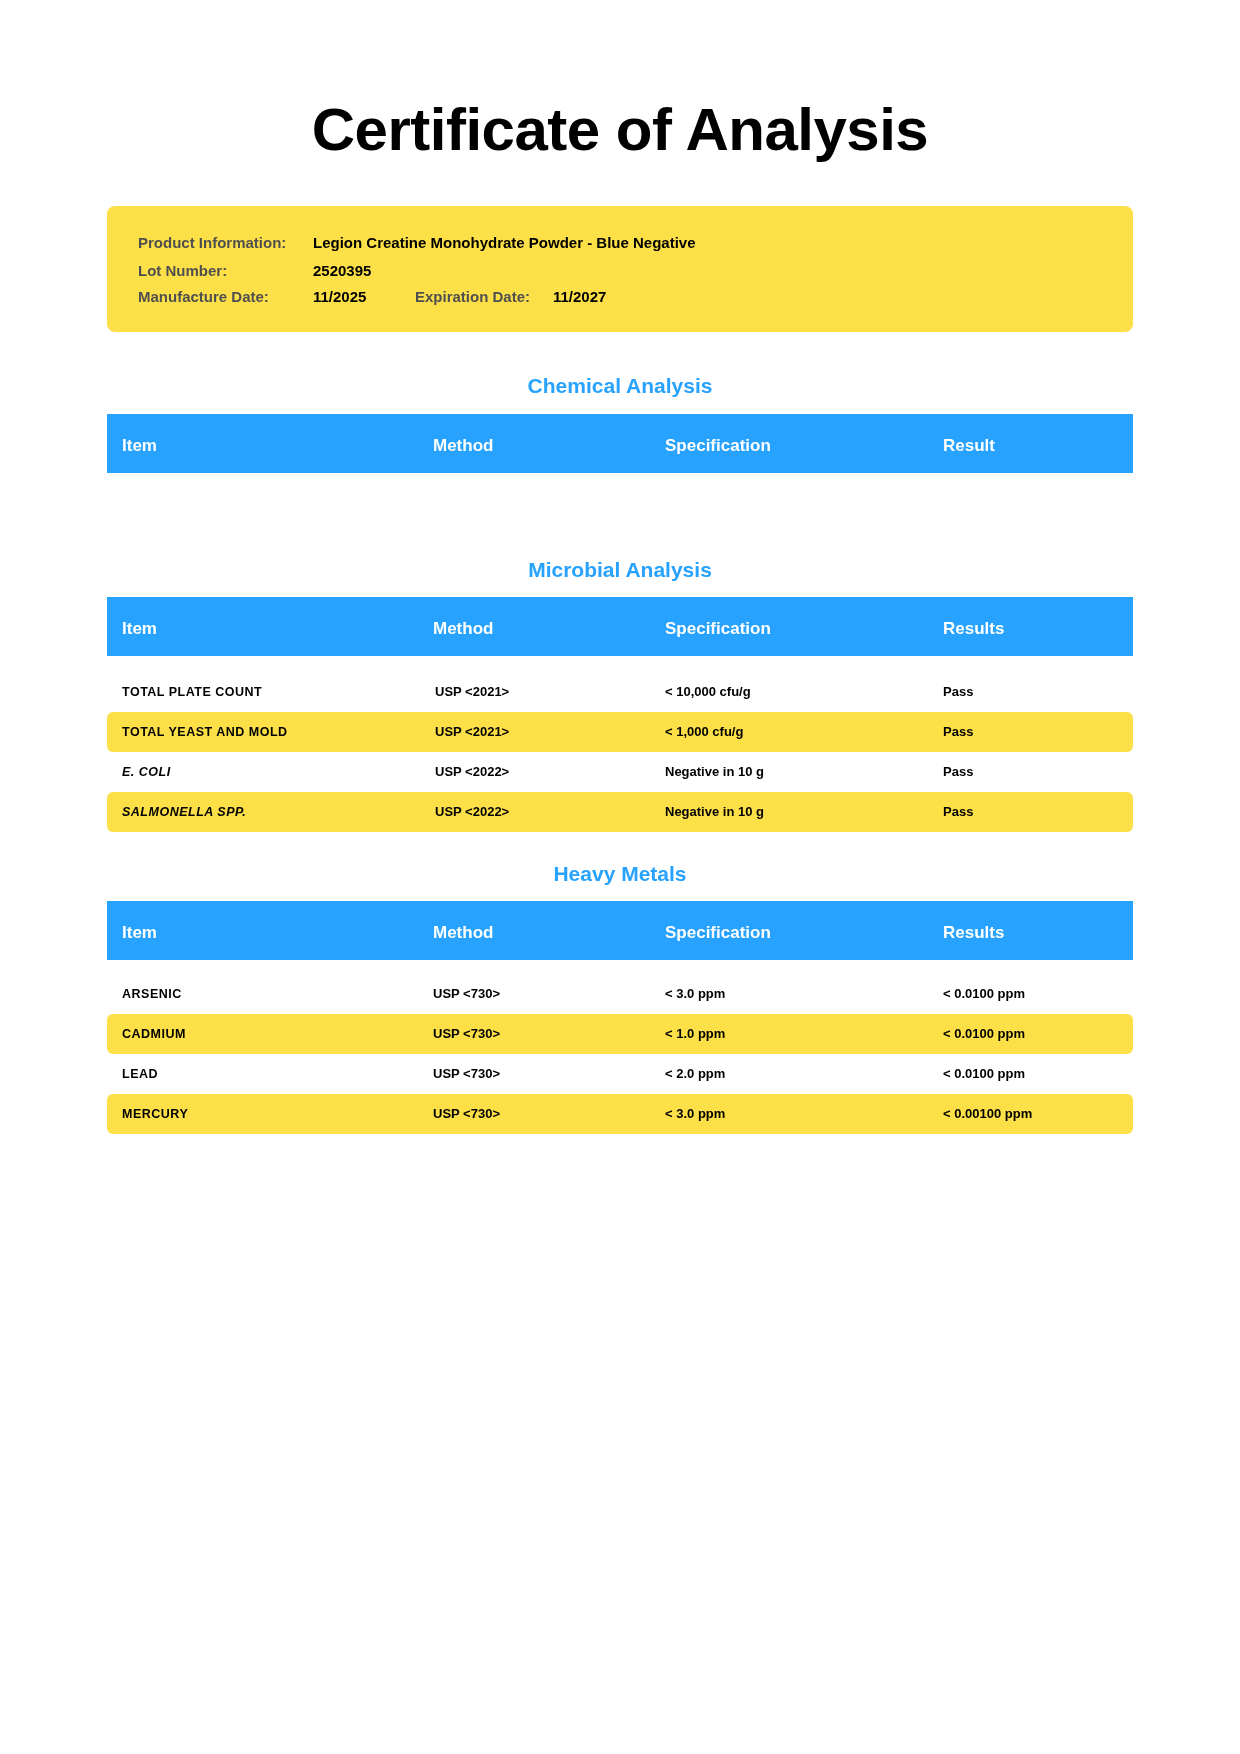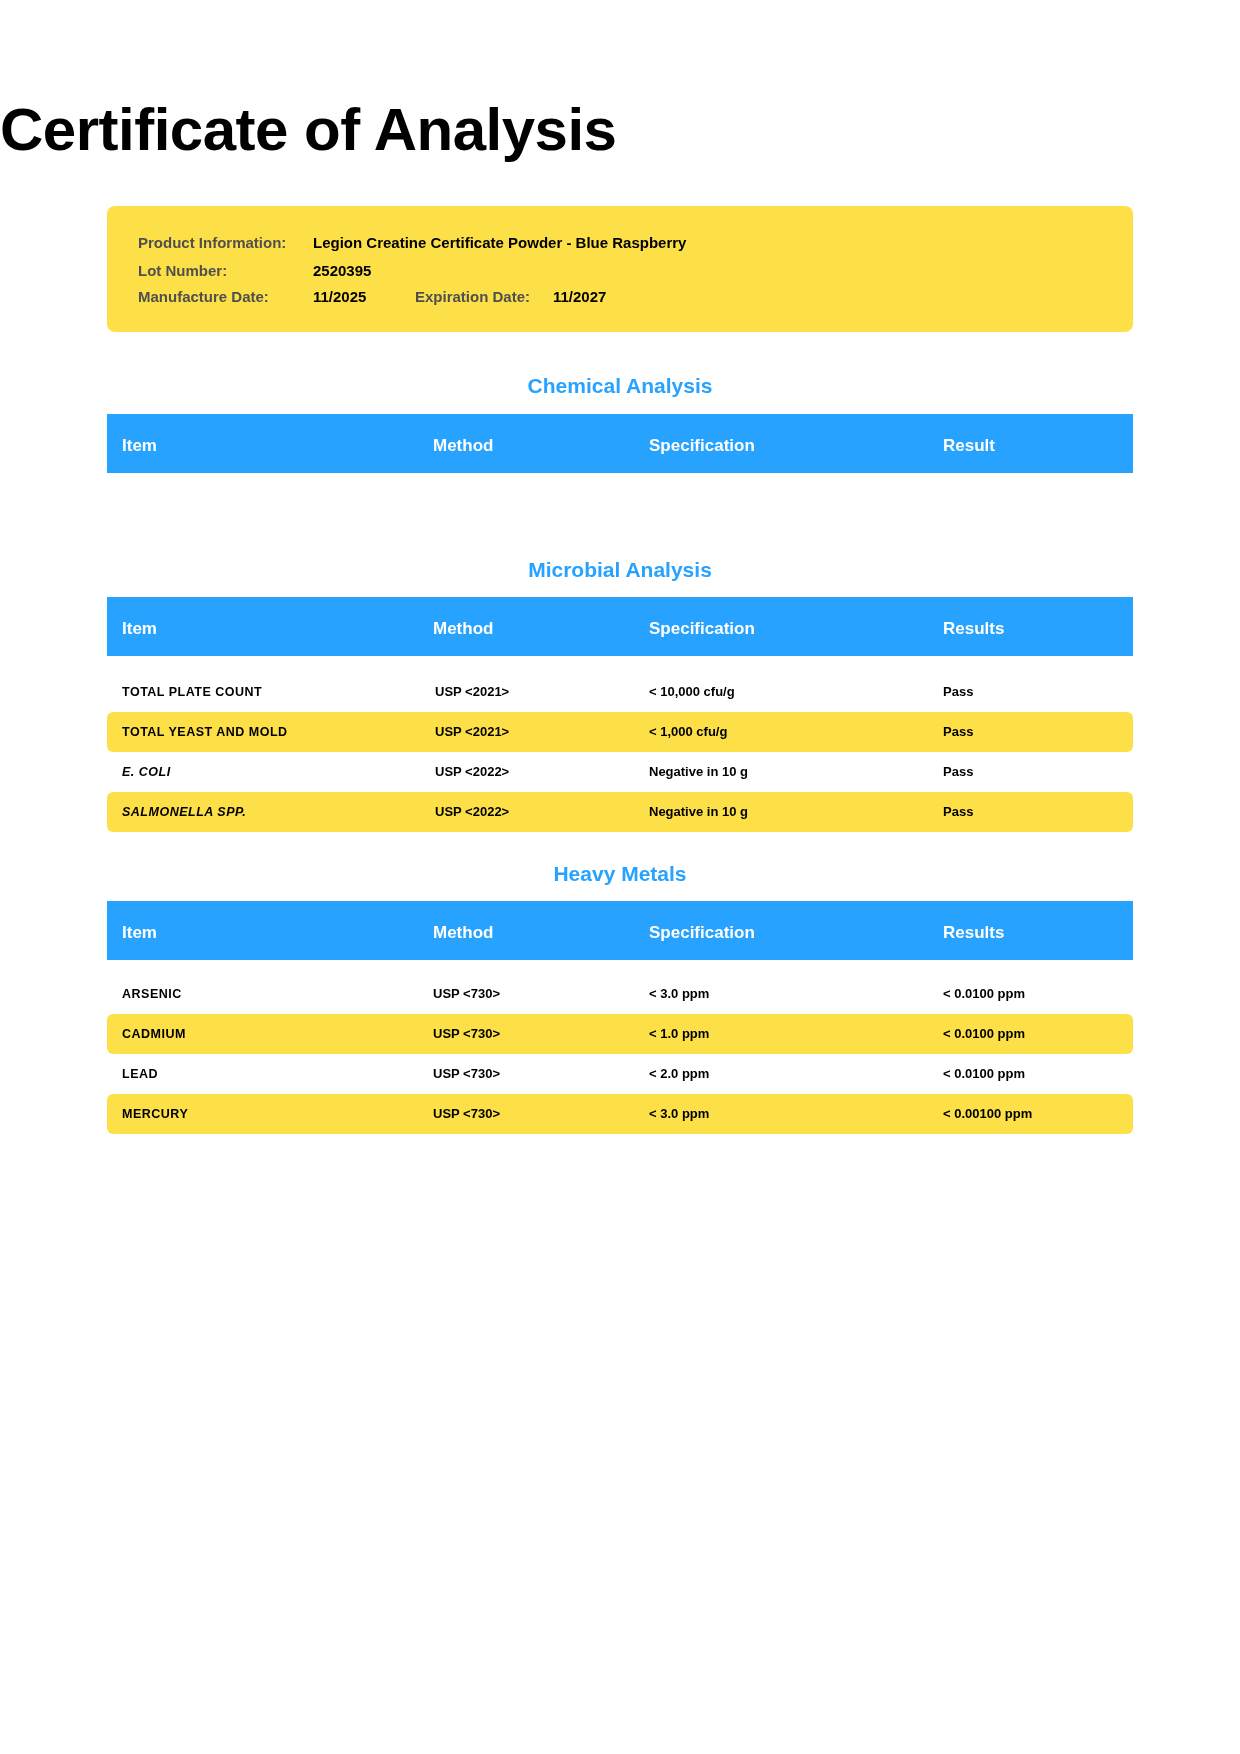--- a/index.html
+++ b/index.html
@@ -7,20 +7,21 @@
     body {
       position: relative;
       font-family: "Liberation Sans", "DejaVu Sans", sans-serif;
       color: #000;
       overflow: hidden;
     }
     .page-title {
       position: absolute;
       left: 0; right: 0;
       top: 92px;
+      text-align: center;
       font-size: 60px;
       font-weight: 700;
       letter-spacing: -0.5px;
       color: #000;
       line-height: 76px;
     }
     .info-box {
       position: absolute;
       left: 107px;
       top: 206px;
@@ -67,21 +68,21 @@
     }
     .th {
       position: absolute;
       top: 0;
       line-height: 63px;
       height: 59px;
       white-space: nowrap;
     }
     .c1 { left: 15px; }
     .c2 { left: 326px; }
-    .c3 { left: 542px; }
+    .c3 { left: 558px; }
     .c4 { left: 836px; }
     .tbody { position: relative; }
     .tr {
       position: relative;
       height: 40px;
       border-radius: 6px;
       font-size: 13px;
       line-height: 40px;
     }
     .tr.striped { background: #fde047; }
@@ -91,21 +92,21 @@
     .td.m { font-weight: 600; }
   </style>
 </head>
 <body>
 
 <h1 class="page-title">Certificate of Analysis</h1>
 
 <div class="info-box">
   <div class="info-row" style="top:27px;">
     <span class="info-label">Product Information:</span>
-    <span class="info-value">Legion Creatine Certificate Powder - Blue Raspberry</span>
+    <span class="info-value">Legion Creatine Monohydrate Powder - Blue Negative</span>
   </div>
   <div class="info-row" style="top:55px;">
     <span class="info-label">Lot Number:</span>
     <span class="info-value">2520395</span>
   </div>
   <div class="info-row" style="top:81px;">
     <span class="info-label">Manufacture Date:</span>
     <span class="info-value">11/2025</span>
     <span class="info-label2">Expiration Date:</span>
     <span class="info-value2">11/2027</span>

